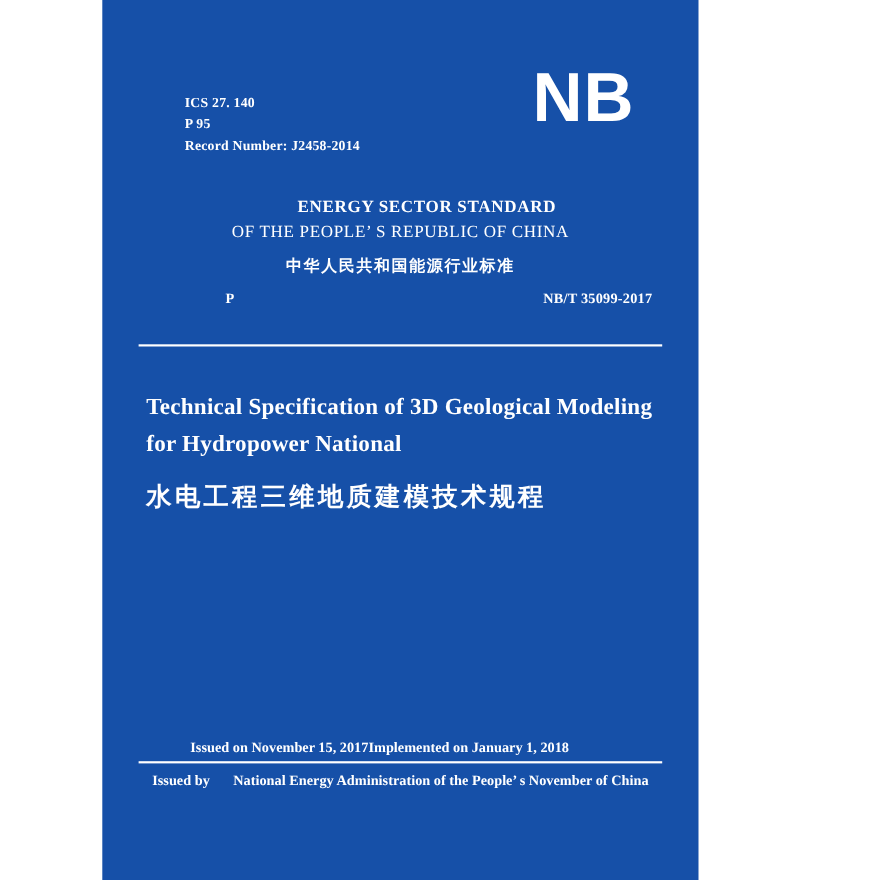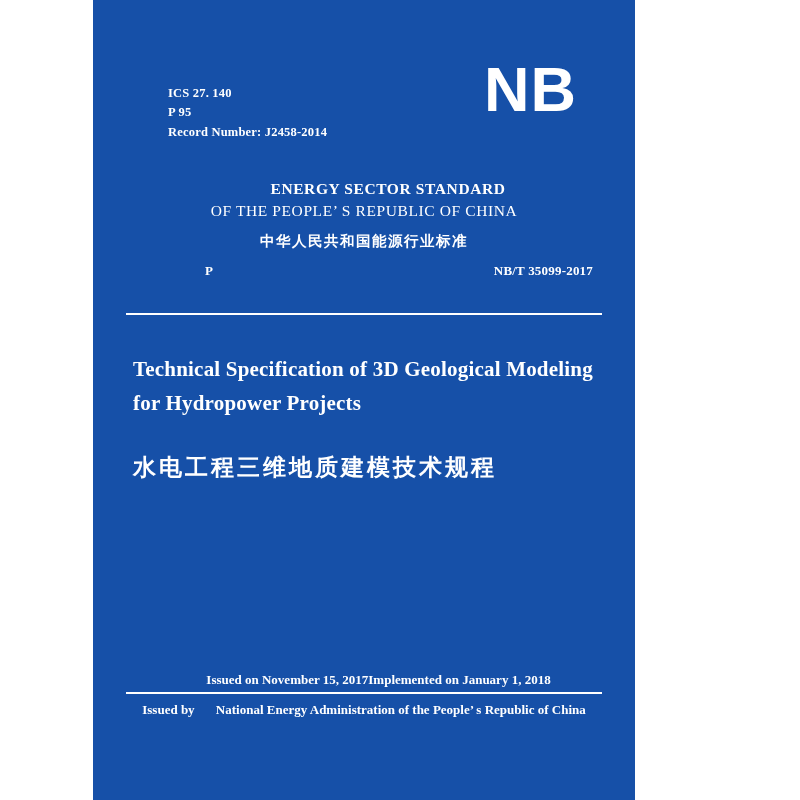--- a/index.html
+++ b/index.html
@@ -112,31 +112,31 @@
   .main-en {
     font-weight: bold;
     font-size: 21px;
     line-height: 1.62;
     letter-spacing: 0.2px;
   }
   .main-cn {
     font-weight: bold;
     font-size: 23px;
     letter-spacing: 3px;
-    margin-top: 32px;
+    margin-top: 16px;
   }
 
   
   .dates-row {
     position: absolute;
-    left: 42px;
+    left: 28px;
     right: 33px;
     top: 672px;
     display: flex;
-    justify-content: center;
+    justify-content: flex-start;
     font-weight: bold;
     font-size: 13px;
   }
   .dates-row .issued { padding-left: 52px; }
   .dates-row .implemented { padding-right: 32px; }
 
   .issuer-row {
     position: absolute;
     left: 0;
     right: 0;
@@ -169,30 +169,30 @@
 
     <div class="code-row">
       <div class="left">P</div>
       <div class="right">NB/T 35099-2017</div>
     </div>
 
     <div class="rule rule-top"></div>
 
     <div class="main-title">
       <div class="main-en">Technical Specification of 3D Geological Modeling</div>
-      <div class="main-en">for Hydropower Projects</div>
+      <div class="main-en">for Hydropower National</div>
       <div class="main-cn">水电工程三维地质建模技术规程</div>
     </div>
 
     <div class="dates-row">
       <div class="issued">Issued on November 15, 2017</div>
       <div class="implemented">Implemented on January 1, 2018</div>
     </div>
 
     <div class="rule rule-bottom"></div>
 
     <div class="issuer-row">
       <span class="label">Issued by</span>
-      <span>National Energy Administration of the People’ s Republic of China</span>
+      <span>National Energy Administration of the People’ s November of China</span>
     </div>
 
   </div>
 </div>
 
 </body></html>

